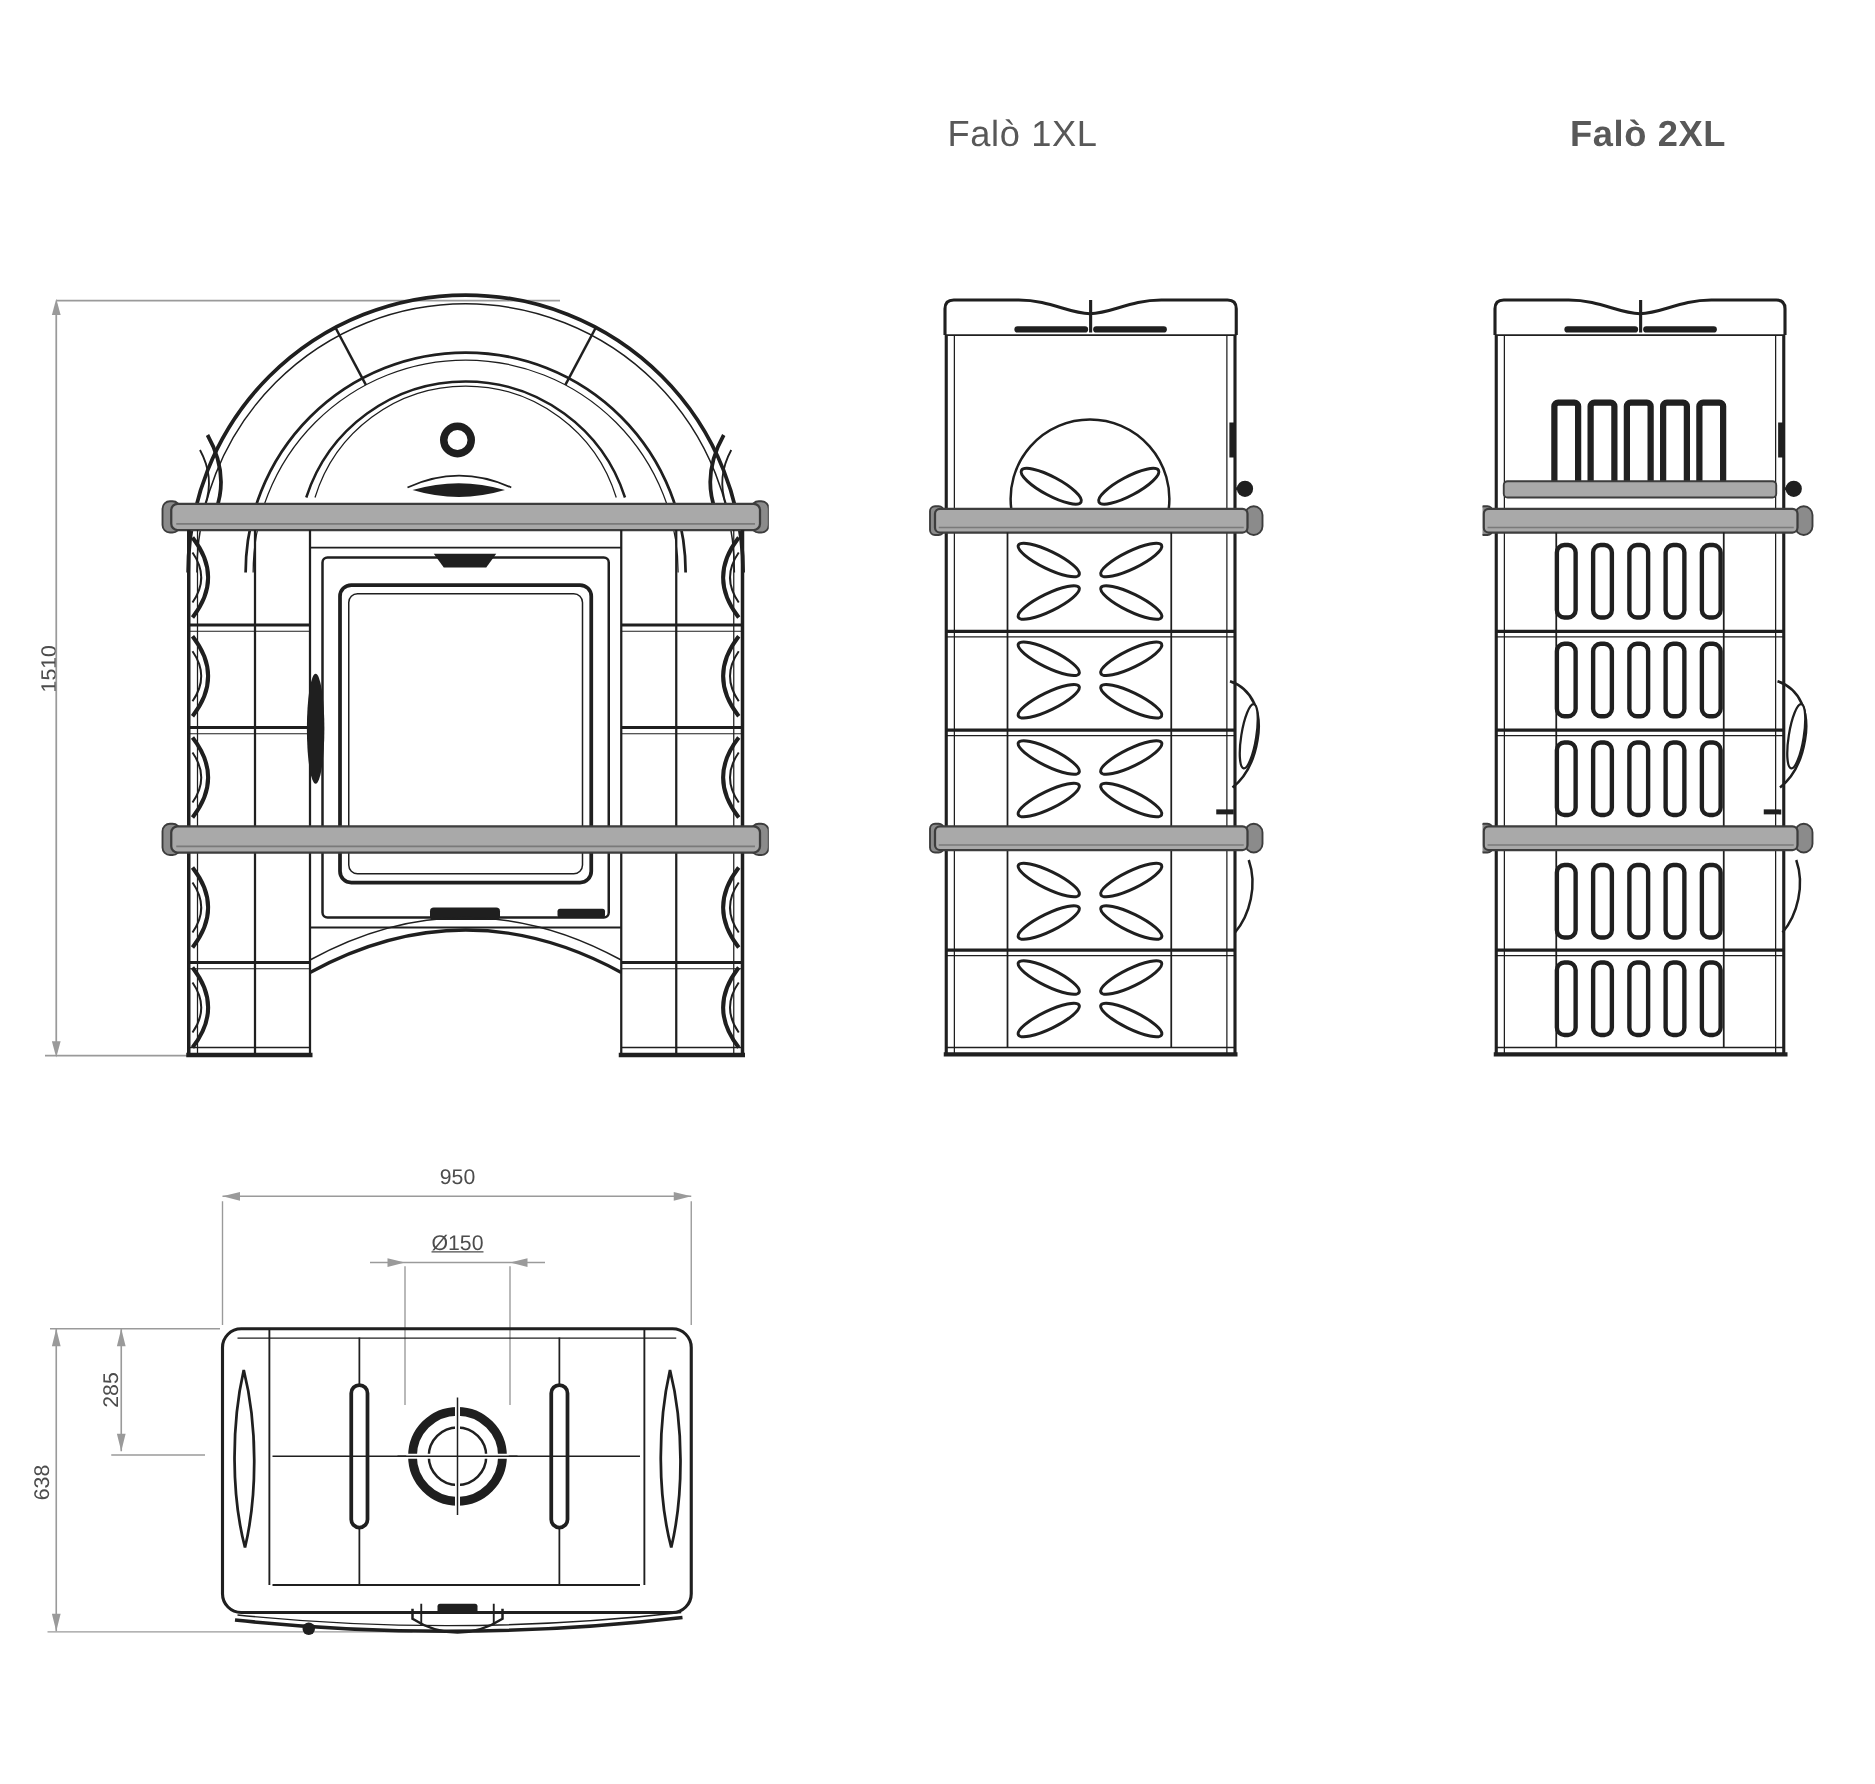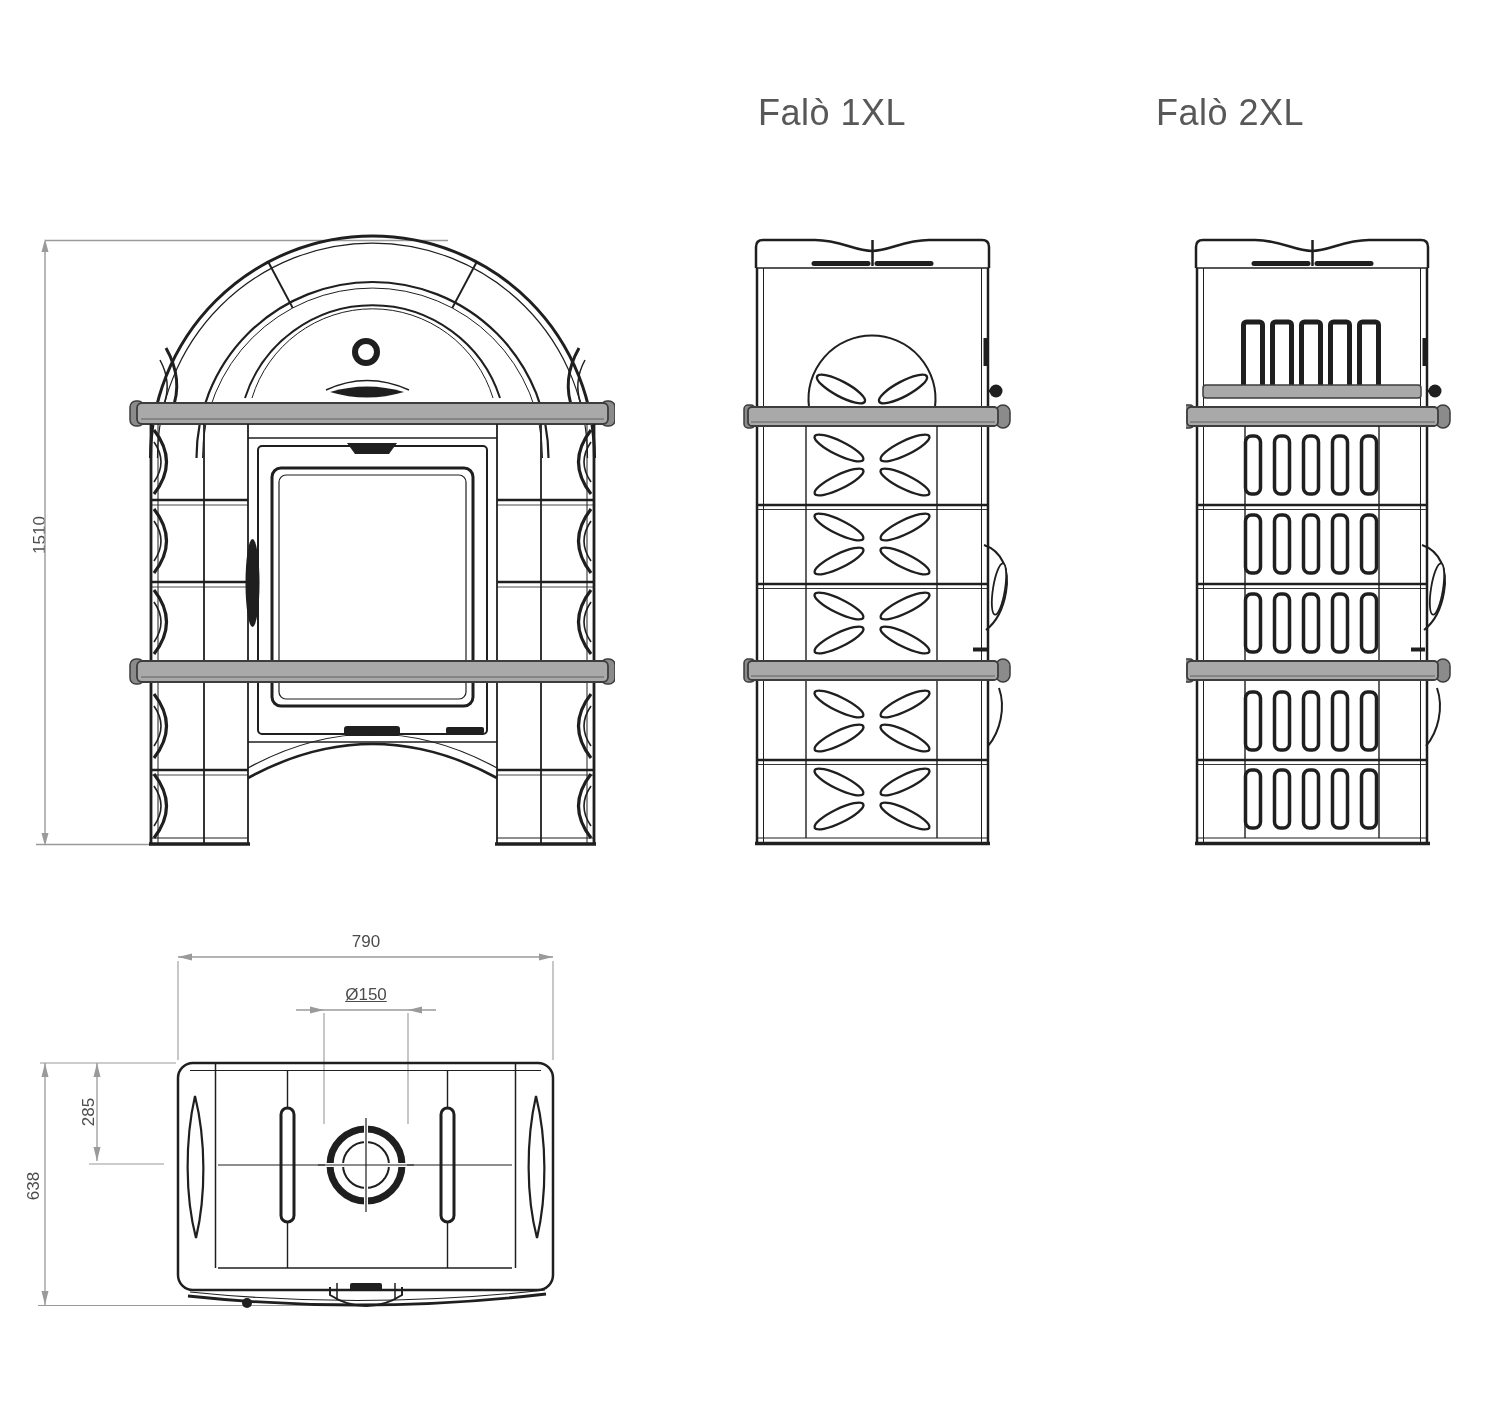--- a/index.html
+++ b/index.html
@@ -3,41 +3,41 @@
 <meta charset="utf-8">
 <style>
   :root{
     --background:#ffffff; --line:#1f1f1f; --band_fill:#a9a9a9; --band_cap:#8b8b8b;
     --band_stroke:#3d3d3d; --dim_line:#9a9a9a; --dim_text:#4c4c4c; --title_text:#585858;
   }
   html,body{margin:0;padding:0;}
   body{background:var(--background);font-family:"Liberation Sans",sans-serif;}
   .canvas{position:relative;width:1500px;height:1427px;background:var(--background);overflow:hidden;}
   .view{position:absolute;}
-  .title{position:absolute;font-size:36px;color:var(--title_text);letter-spacing:.5px;white-space:nowrap;}
+  .title{position:absolute;font-size:29px;color:var(--title_text);letter-spacing:.5px;white-space:nowrap;}
   .dimtext{position:absolute;font-size:17px;color:var(--dim_text);width:64px;text-align:center;white-space:nowrap;}
   .dimtext.vert{transform:rotate(-90deg);}
   svg .ln{stroke:var(--line);fill:none;}
   svg .lnw{stroke:var(--line);fill:#ffffff;}
   svg .fill-ln{fill:var(--line);stroke:none;}
   svg .band{fill:var(--band_fill);stroke:var(--band_stroke);}
   svg .cap{fill:var(--band_cap);stroke:var(--band_stroke);}
   svg .dim{stroke:var(--dim_line);fill:none;}
   svg .dimfill{fill:var(--dim_line);stroke:none;}
 </style>
 </head>
 <body>
 
 <div class="canvas">
 
   <div class="title" style="left:758px;top:92px;">Falò 1XL</div>
-  <div class="title" style="left:1156px;top:92px;">Falò 2XL</div>
+  <div class="title" style="left:1256px;top:92px;font-weight:bold;">Falò 2XL</div>
 
   <div class="dimtext vert" style="left:8px;top:525px;">1510</div>
-  <div class="dimtext" style="left:334px;top:932px;">790</div>
+  <div class="dimtext" style="left:334px;top:932px;">950</div>
   <div class="dimtext" style="left:334px;top:985px;text-decoration:underline;">Ø150</div>
   <div class="dimtext vert" style="left:57px;top:1102px;">285</div>
   <div class="dimtext vert" style="left:2px;top:1176px;">638</div>
 
   <svg class="view" style="left:25px;top:225px;" width="590" height="632" viewBox="25 225 590 632">
     <g>
       <line class="dim" stroke-width="1.4" x1="45" y1="243" x2="45" y2="842"></line>
       <line class="dim" stroke-width="1.4" x1="45" y1="240.5" x2="448" y2="240.5"></line>
       <line class="dim" stroke-width="1.4" x1="36" y1="844.5" x2="240" y2="844.5"></line>
       <polygon class="dimfill" points="45,239 41.5,252 48.5,252"></polygon>

